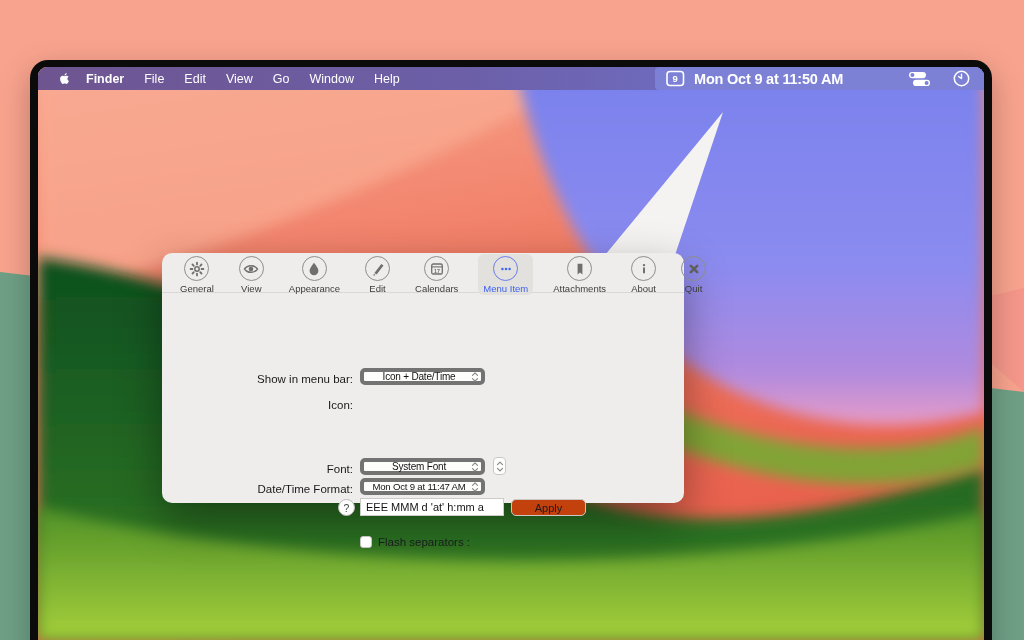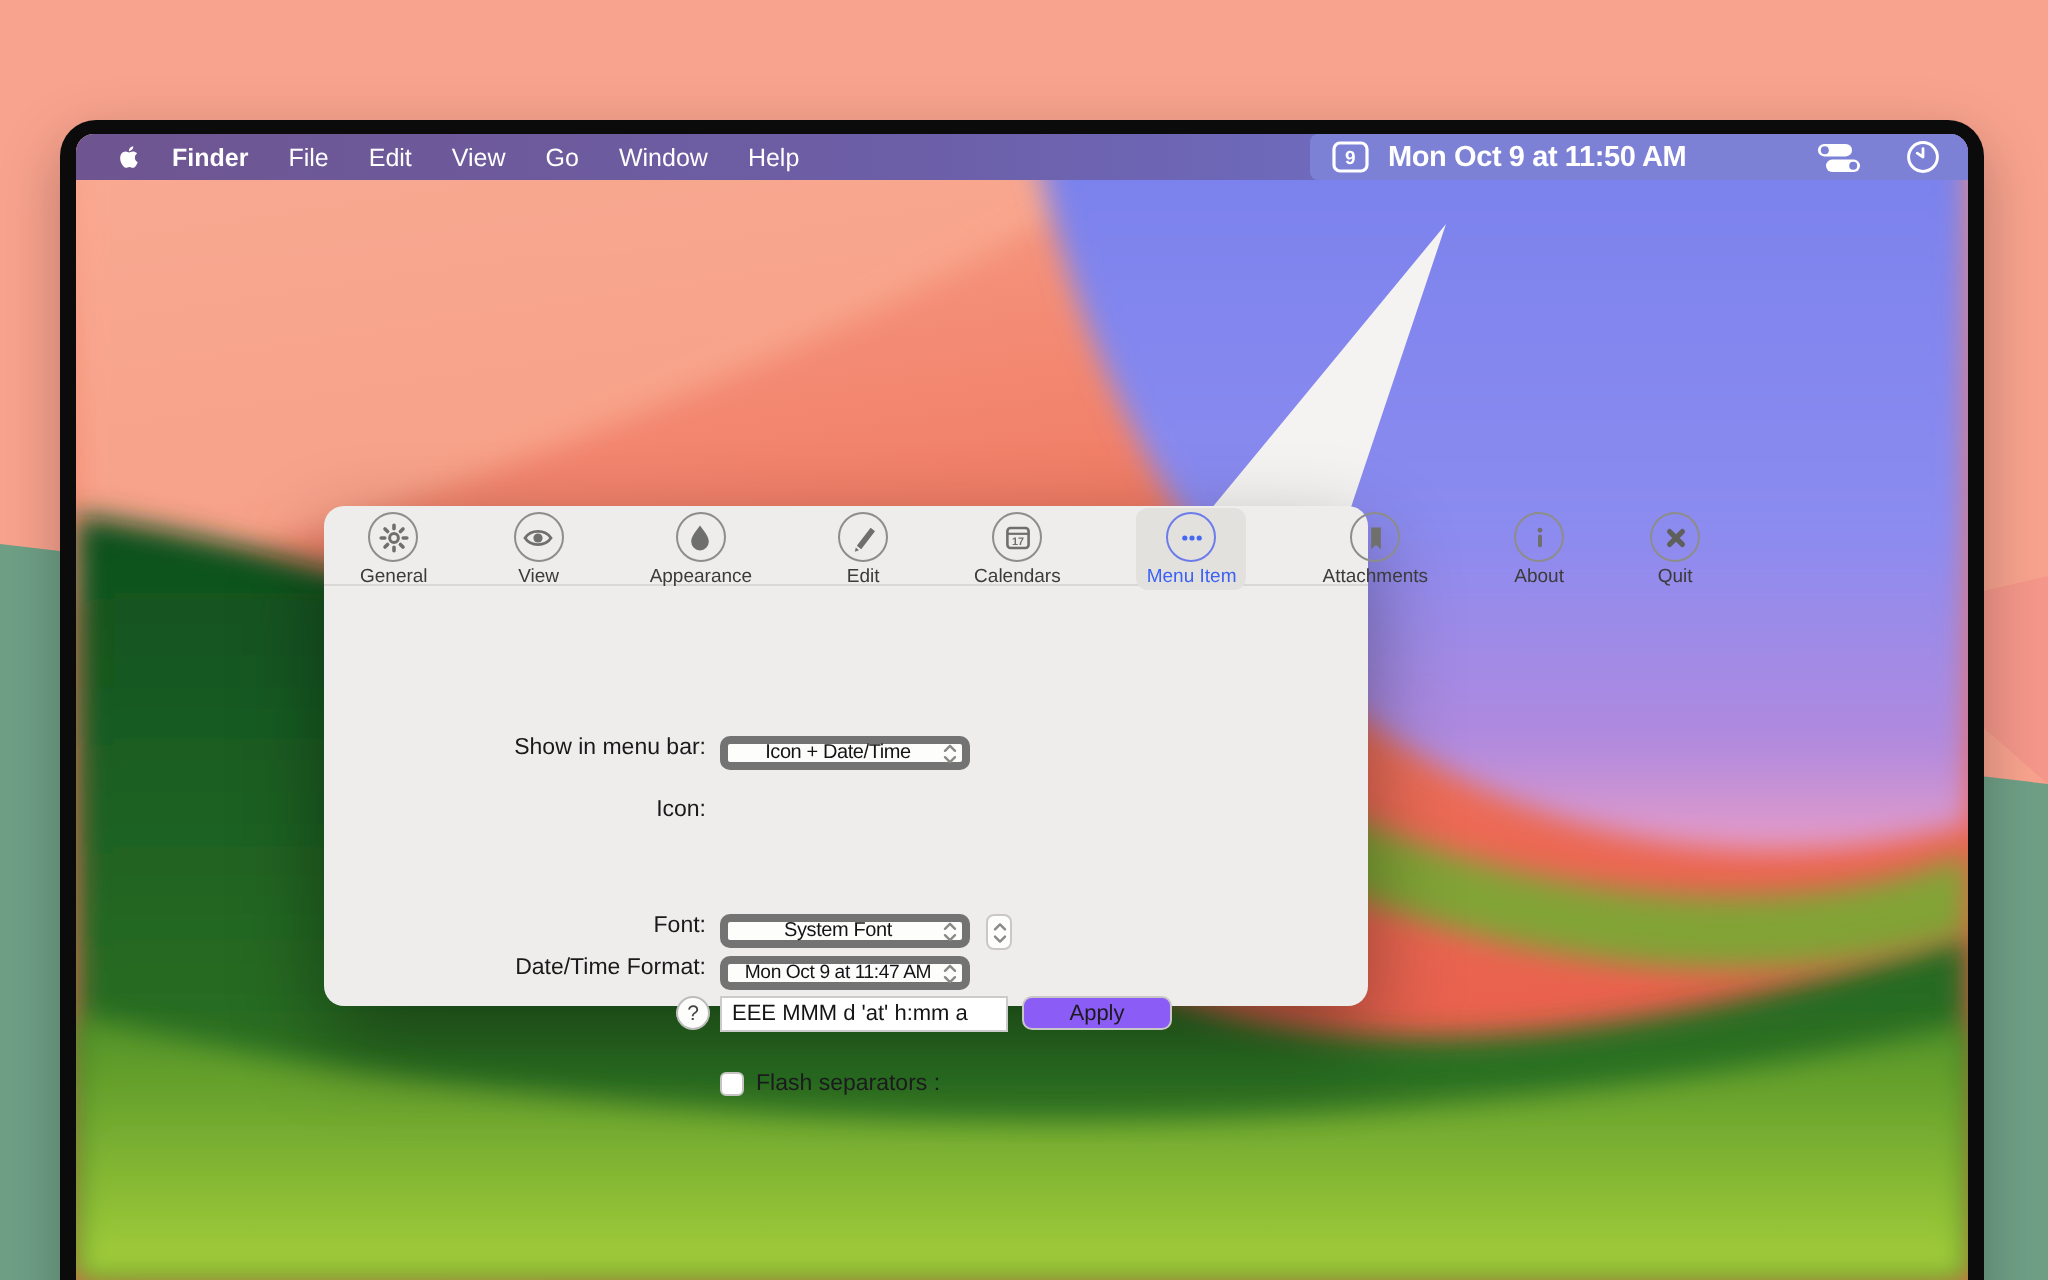--- a/index.html
+++ b/index.html
@@ -34,35 +34,35 @@
   .window { position:absolute; left:124px; top:186px; width:522px; height:250px; z-index:6;
             background:#eeedec; border-radius:10px; box-shadow:0 18px 45px rgba(0,0,0,.38);
             color:#1b1b1d; }
   .titlebar { position:relative; height:21px; }
   .lights { position:absolute; left:12px; top:7px; display:flex; gap:6px; }
   .light { width:9px; height:9px; border-radius:50%; }
   .light.red { background:#f4605a; }
   .light.gray { background:#c9c8c6; }
   .win-title { text-align:center; font-size:12px; font-weight:bold; line-height:22px; color:#161618; }
 
-  .toolbar { display:flex; align-items:flex-start; padding:1px 13px 0 13px; gap:33px;
+  .toolbar { display:flex; align-items:flex-start; padding:1px 13px 0 13px; gap:15px;
              border-bottom:1px solid #d9d8d5; height:40px; }
   .tb-item { display:flex; flex-direction:column; align-items:center; padding:2px 5px 1px 5px;
              border-radius:6px; }
   .tb-item.selected { background:#e2e1de; }
   .tb-circle { width:25px; height:25px; border:1.5px solid #8d8d8a; border-radius:50%;
                display:flex; align-items:center; justify-content:center; background:transparent; }
   .tb-item.selected .tb-circle { border-color:#6d7ceb; }
   .tb-label { font-size:9.5px; margin-top:2px; color:#3b3b39; white-space:nowrap; }
   .tb-item.selected .tb-label { color:#3c61f4; }
   .tb-quit { margin-left:auto; }
 
   
   .form { position:relative; font-size:11.5px; }
-  .frow { position:absolute; left:0; right:0; display:flex; align-items:flex-start; }
+  .frow { position:absolute; left:0; right:0; display:flex; align-items:flex-end; }
   .flabel { flex:0 0 198px; text-align:right; padding-right:7px; color:#1a1a1c; }
   .dropdown { width:125px; height:17px; background:#fdfdfc; border:4px solid #737373;
               border-radius:5px; display:flex; align-items:center; font-size:10px;
               letter-spacing:-0.2px; color:#141416; position:relative; }
   .dd-text { flex:1; text-align:center; padding-left:6px; white-space:nowrap; }
   .dd-chev { width:13px; display:flex; align-items:center; justify-content:center; }
   .stepper { width:13px; height:18px; margin-left:8px; background:#fdfdfc;
              border:1px solid #c9c8c6; border-radius:4px;
              display:flex; align-items:center; justify-content:center; }
   .cbrow { display:flex; align-items:center; height:15px; }
@@ -71,21 +71,21 @@
   .checkbox.checked { background:#3b76f6; border-color:#3b76f6; }
   .checkbox.checked::after { content:"✓"; position:absolute; left:0; top:0; width:12px; height:12px;
               color:#fff; font-size:9.5px; line-height:12px; text-align:center; font-weight:bold; }
   .help-btn { width:17px; height:17px; border-radius:50%; border:1px solid #bdbcba;
               background:#fdfdfc; color:#454545; font-size:10.5px; display:flex;
               align-items:center; justify-content:center; margin-left:-22px; margin-right:5px; }
   .fmt-input { width:144px; height:18px; border:1px solid #cccbc9; background:#fff;
                font-family:"Liberation Sans",sans-serif; font-size:11px; padding:0 0 0 5px;
                color:#141416; }
   .apply-btn { width:75px; height:17px; margin-left:7px; border:1px solid #c9c8c6;
-               border-radius:5px; background:#8b5cf6; font-size:11px; color:#1b1b1d;
+               border-radius:5px; background:#c2410c; font-size:11px; color:#1b1b1d;
                display:flex; align-items:center; justify-content:center; }
   svg { display:block; }
 </style>
 </head>
 <body>
 
 <svg class="backdrop" viewBox="0 0 1024 640" preserveAspectRatio="none">
   <rect width="1024" height="640" fill="#6fa086"></rect>
   <polygon points="0,0 1024,0 1024,392 0,272" fill="#f8a38e"></polygon>
   <polygon points="1024,288 930,310 1024,392" fill="#f4948a" opacity="0.8"></polygon>

